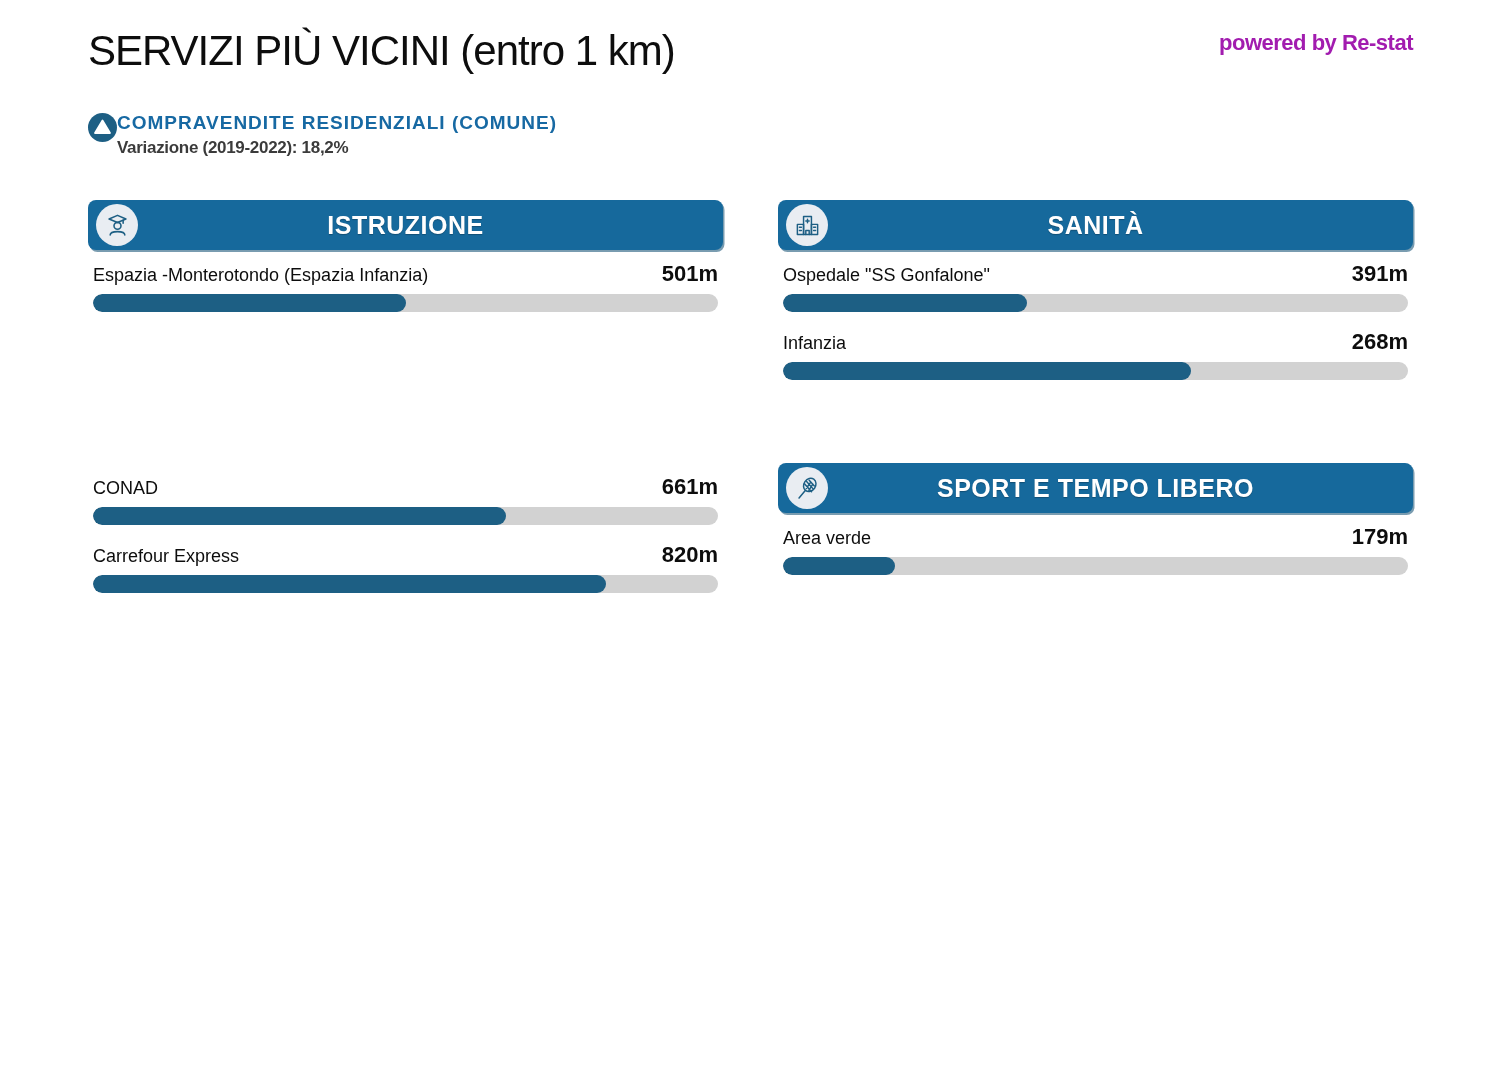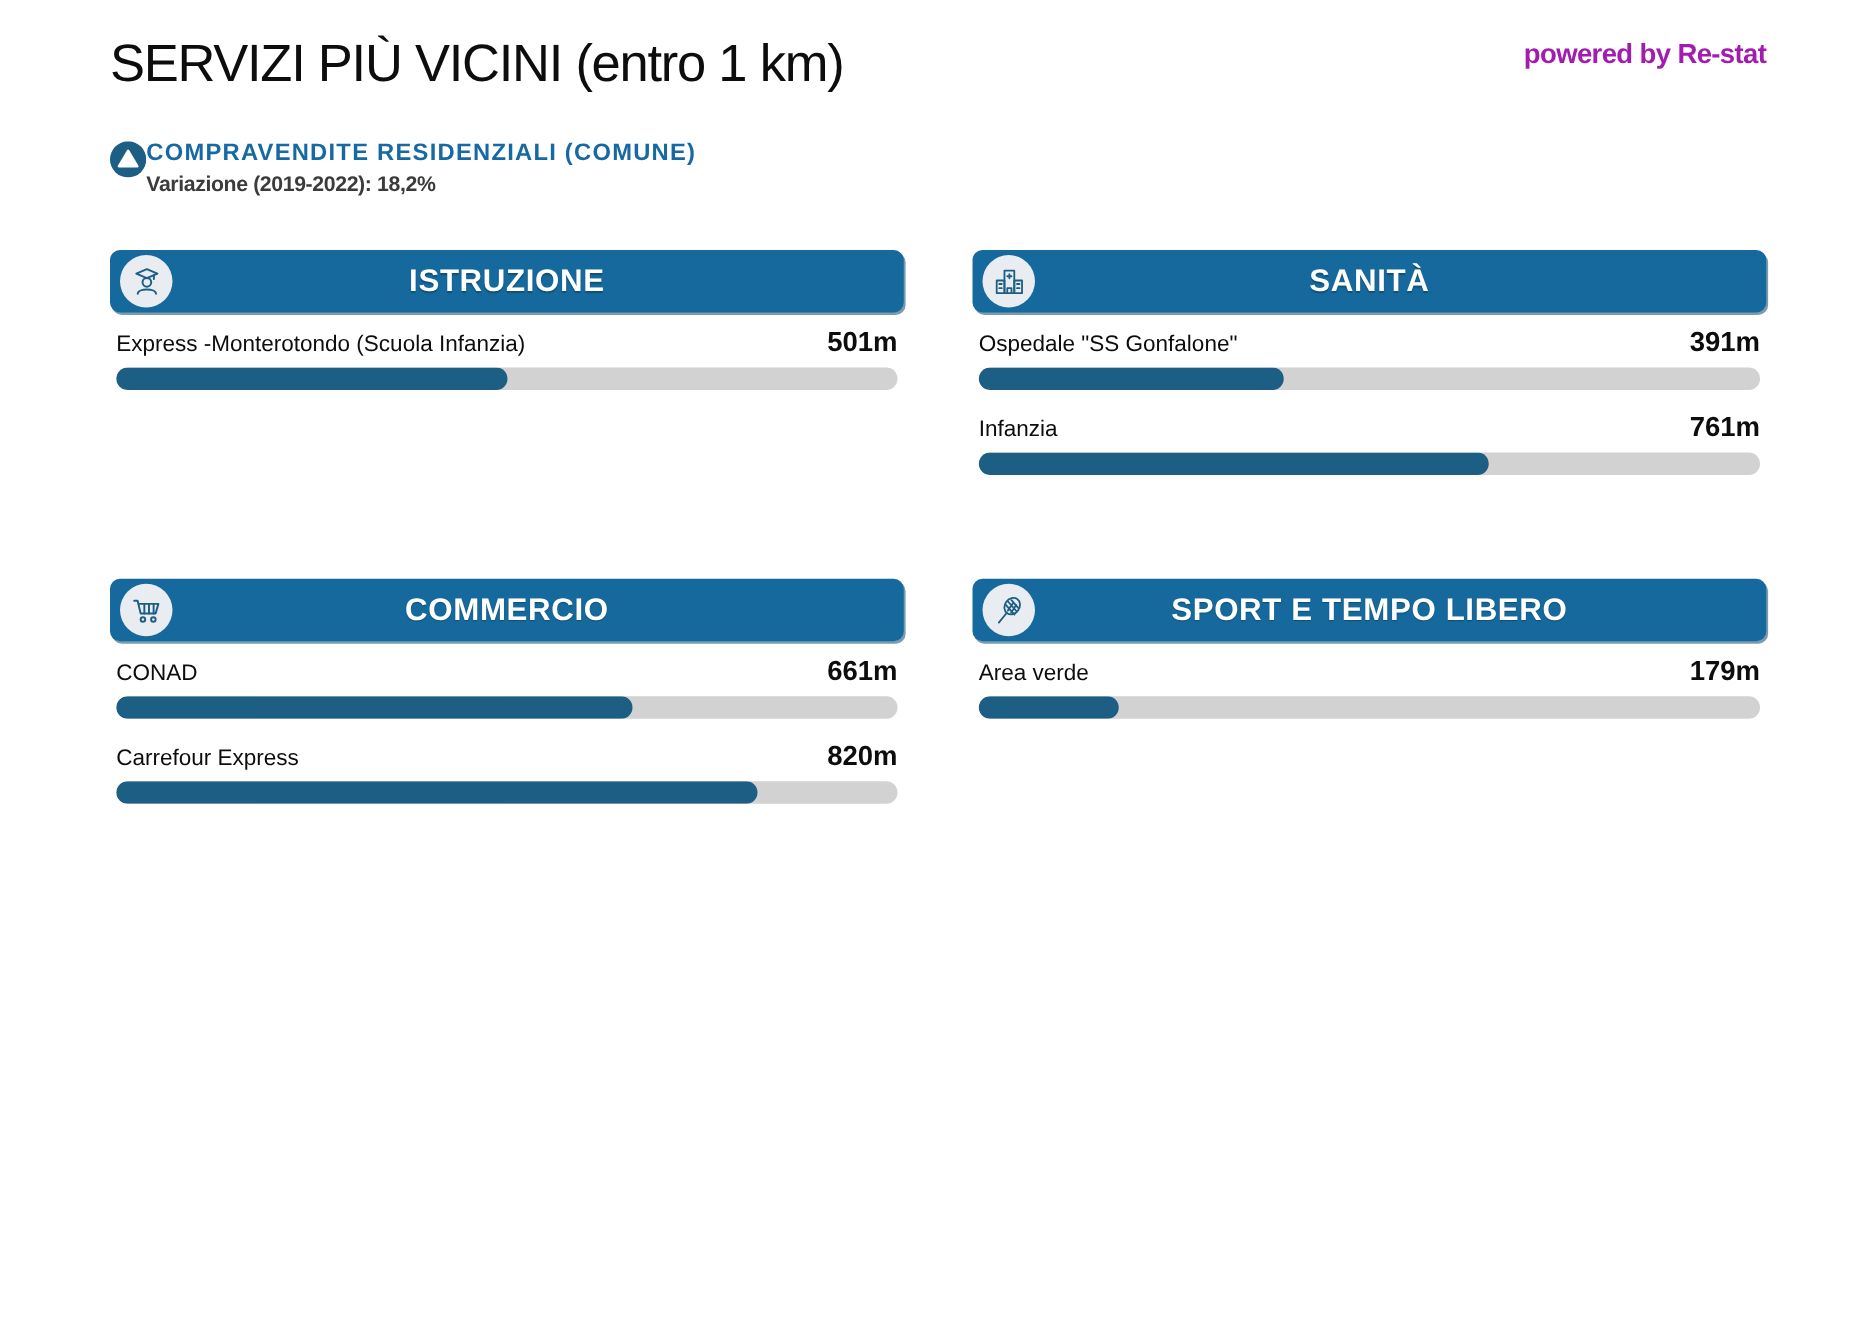--- a/index.html
+++ b/index.html
@@ -117,21 +117,21 @@
             <path d="M17 7.3 V10"></path>
             <circle cx="12" cy="12.3" r="3.1"></circle>
             <path d="M5.5 20.5 C5.5 16.4 18.5 16.4 18.5 20.5"></path>
           </svg>
         </span>
         <span class="panel-title">ISTRUZIONE</span>
       </div>
       <div class="panel-body">
         <div class="svc-row">
           <div class="svc-label-row">
-            <span class="svc-label">Express -Monterotondo (Scuola Infanzia)</span>
+            <span class="svc-label">Espazia -Monterotondo (Espazia Infanzia)</span>
             <span class="svc-value">501m</span>
           </div>
           <div class="bar-track">
             <div class="bar-fill" style="width: 50.1%;"></div>
           </div>
         </div>
       </div>
     </section>
 
     <section class="panel">
@@ -154,41 +154,30 @@
             <span class="svc-label">Ospedale "SS Gonfalone"</span>
             <span class="svc-value">391m</span>
           </div>
           <div class="bar-track">
             <div class="bar-fill" style="width: 39.1%;"></div>
           </div>
         </div>
         <div class="svc-row">
           <div class="svc-label-row">
             <span class="svc-label">Infanzia</span>
-            <span class="svc-value">761m</span>
+            <span class="svc-value">268m</span>
           </div>
           <div class="bar-track">
             <div class="bar-fill" style="width: 65.2%;"></div>
           </div>
         </div>
       </div>
     </section>
 
     <section class="panel">
-      <div class="panel-header">
-        <span class="panel-icon-circle">
-          <svg viewBox="0 0 24 24" fill="none" stroke="#1d5f84" stroke-width="1.4" stroke-linecap="round" stroke-linejoin="round">
-            <path d="M3 5 h2.4 l2.2 9 h10.6 l2-6.8 H6.6"></path>
-            <path d="M10.2 7.2 v6.8 M13.5 7.2 v6.8 M16.8 7.4 v6.6"></path>
-            <circle cx="9.2" cy="18.3" r="1.6"></circle>
-            <circle cx="16.6" cy="18.3" r="1.6"></circle>
-          </svg>
-        </span>
-        <span class="panel-title">COMMERCIO</span>
-      </div>
       <div class="panel-body">
         <div class="svc-row">
           <div class="svc-label-row">
             <span class="svc-label">CONAD</span>
             <span class="svc-value">661m</span>
           </div>
           <div class="bar-track">
             <div class="bar-fill" style="width: 66.1%;"></div>
           </div>
         </div>

